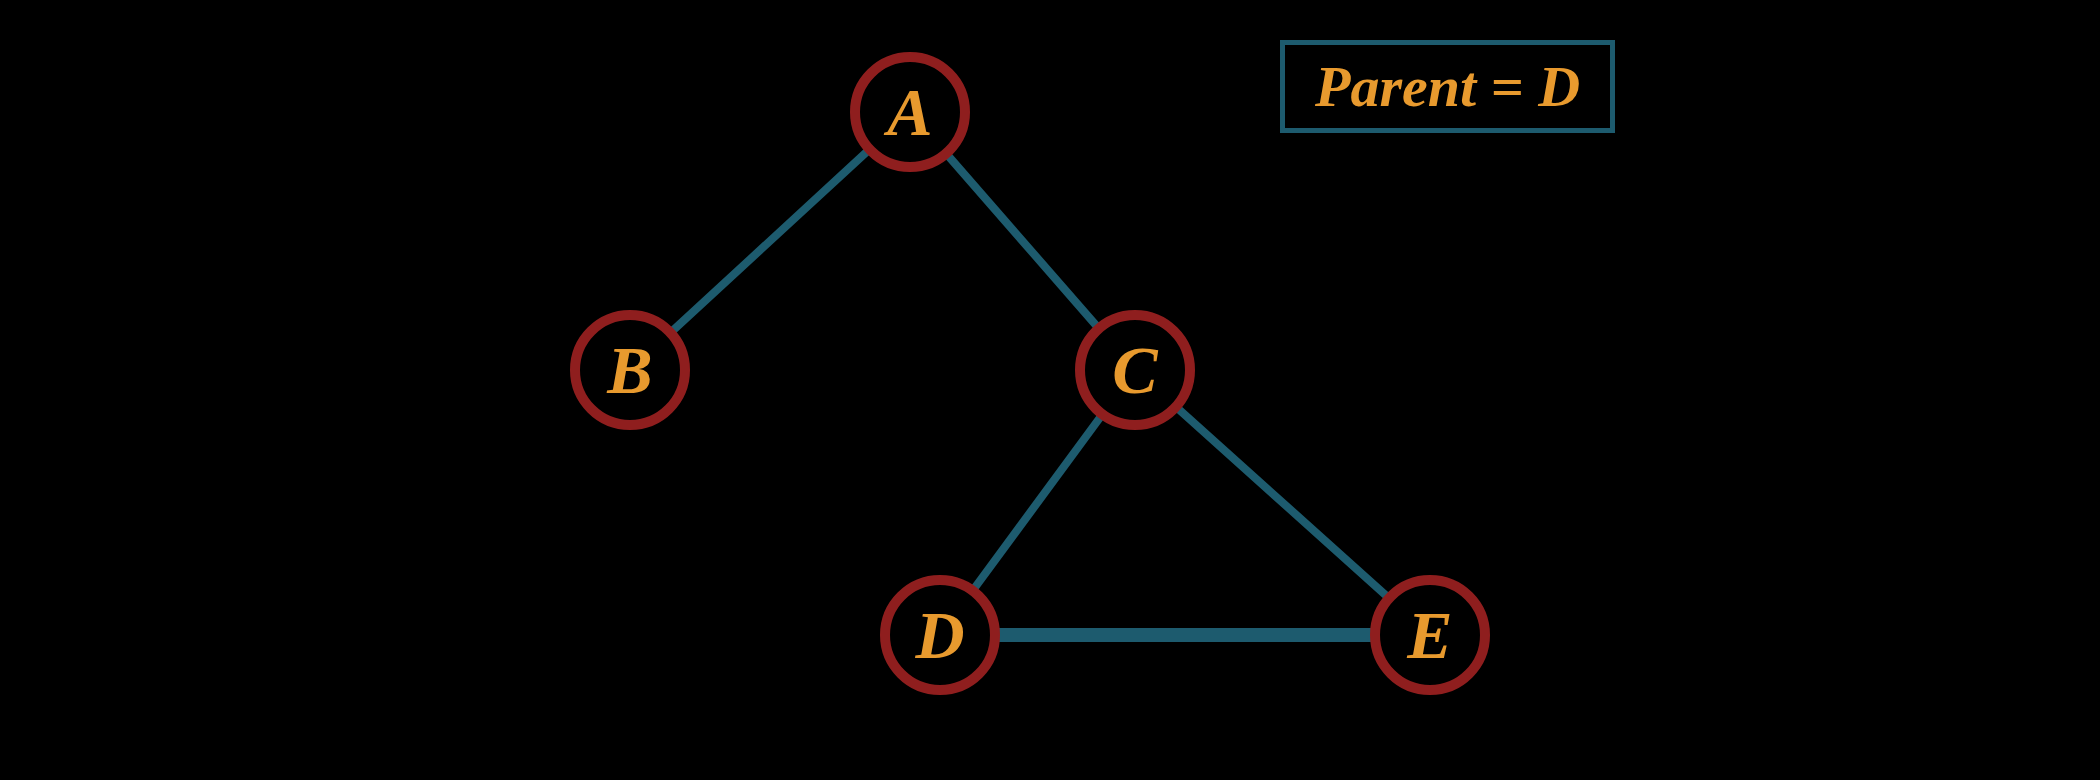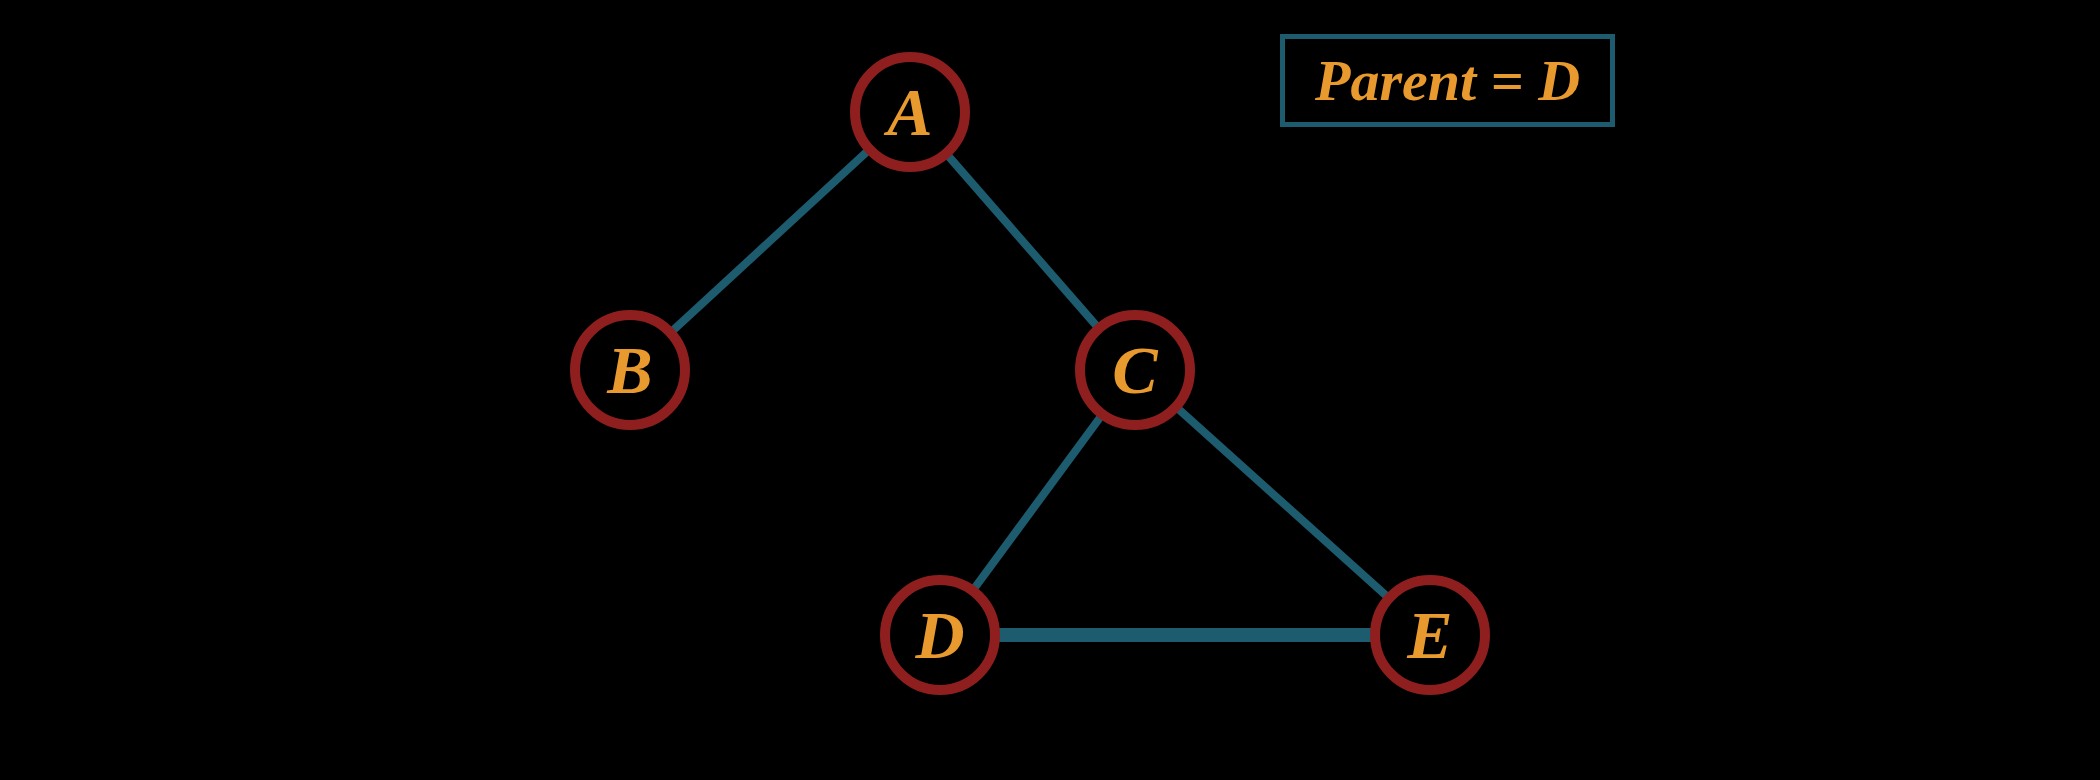--- a/index.html
+++ b/index.html
@@ -91,17 +91,17 @@
   </div>
 
   <div class="node" style="left:880px; top:575px;">
     <span>D</span>
   </div>
 
   <div class="node" style="left:1370px; top:575px;">
     <span>E</span>
   </div>
 
-  <div class="legend-box" style="left:1280px; top:34px;">
+  <div class="legend-box" style="left:1280px; top:40px;">
     <span>Parent = D</span>
   </div>
 
 </div>
 
 </body></html>

